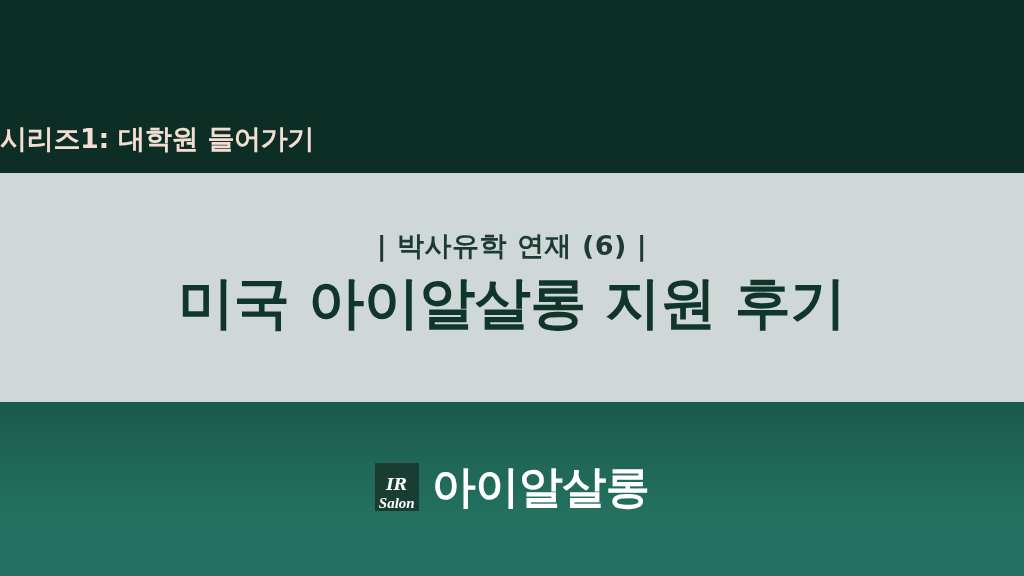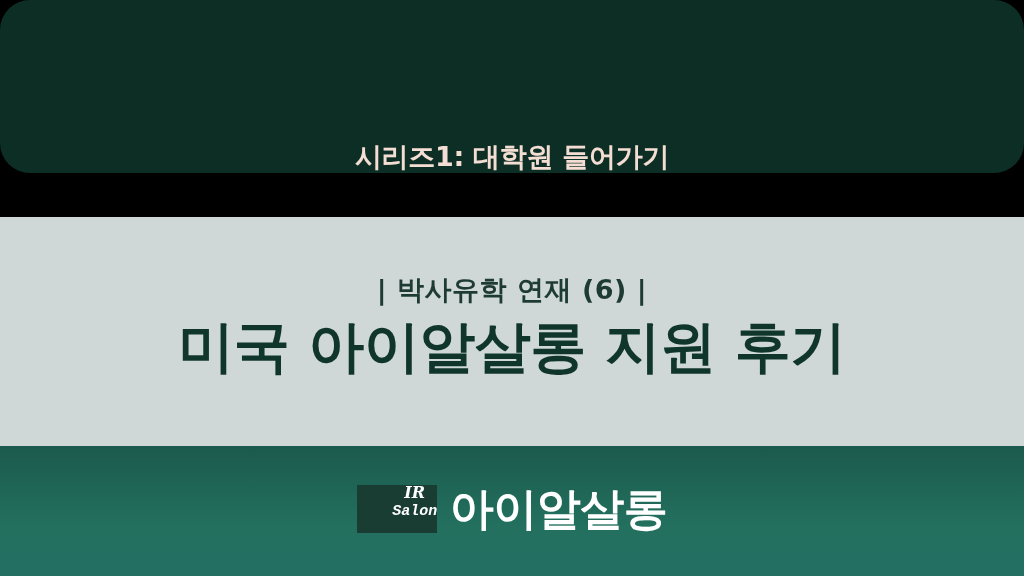--- a/index.html
+++ b/index.html
@@ -17,44 +17,42 @@
     display: flex;
     flex-direction: column;
   }
 
   
   .band-top {
     flex: 0 0 173px;
     background: #0d2e25;
     display: flex;
     align-items: flex-end;
-    justify-content: center;
+    padding-bottom: 18px;
     box-sizing: border-box;
-    border-radius: 30px;
   }
   .series-label {
     color: #f4ded4;
     font-size: 27px;
     font-weight: 700;
     letter-spacing: -0.3px;
     line-height: 1.2;
     white-space: nowrap;
   }
 
   
   .band-mid {
     flex: 0 0 229px;
     background: #cfd8d6;
     display: flex;
     flex-direction: column;
     align-items: center;
     justify-content: center;
     box-sizing: border-box;
     padding-bottom: 10px;
-    margin-top: 44px;
   }
   .subtitle-line {
     color: #1e3b33;
     font-size: 27px;
     font-weight: 700;
     letter-spacing: 0.5px;
     line-height: 1.25;
     margin: 0 0 8px 0;
     white-space: nowrap;
   }
@@ -83,35 +81,34 @@
     align-items: center;
     gap: 13px;
   }
   .brand-mark {
     width: 44px;
     height: 48px;
     background: #1a3d33;
     display: flex;
     flex-direction: column;
     align-items: center;
-    justify-content: flex-start;
+    justify-content: flex-end;
     line-height: 1;
     flex: 0 0 auto;
-    padding-left: 36px;
   }
   .brand-mark .mark-top {
     font-family: "DejaVu Serif", "Liberation Serif", serif;
     font-style: italic;
     font-weight: 700;
     font-size: 16px;
     color: #ffffff;
     margin-bottom: 3px;
   }
   .brand-mark .mark-bottom {
-    font-family: Liberation Mono, monospace;
+    font-family: Liberation Serif, serif;
     font-style: italic;
     font-weight: 700;
     font-size: 15px;
     color: #ffffff;
   }
   .brand-name {
     color: #ffffff;
     font-size: 44px;
     font-weight: 700;
     letter-spacing: -0.5px;

